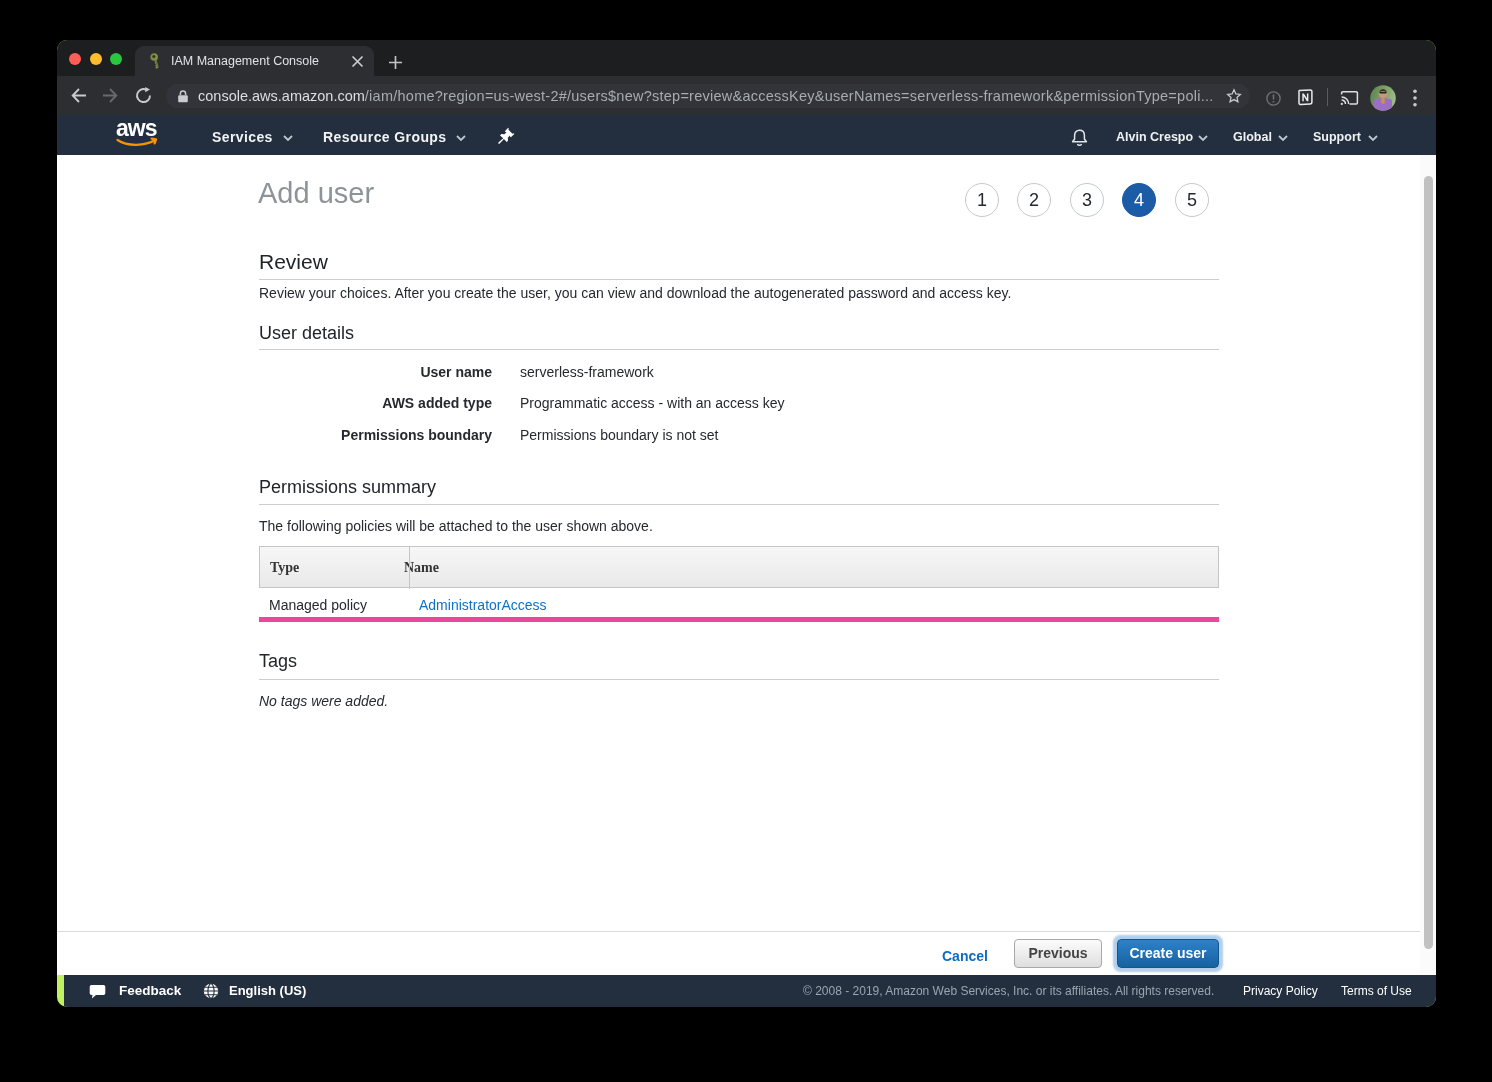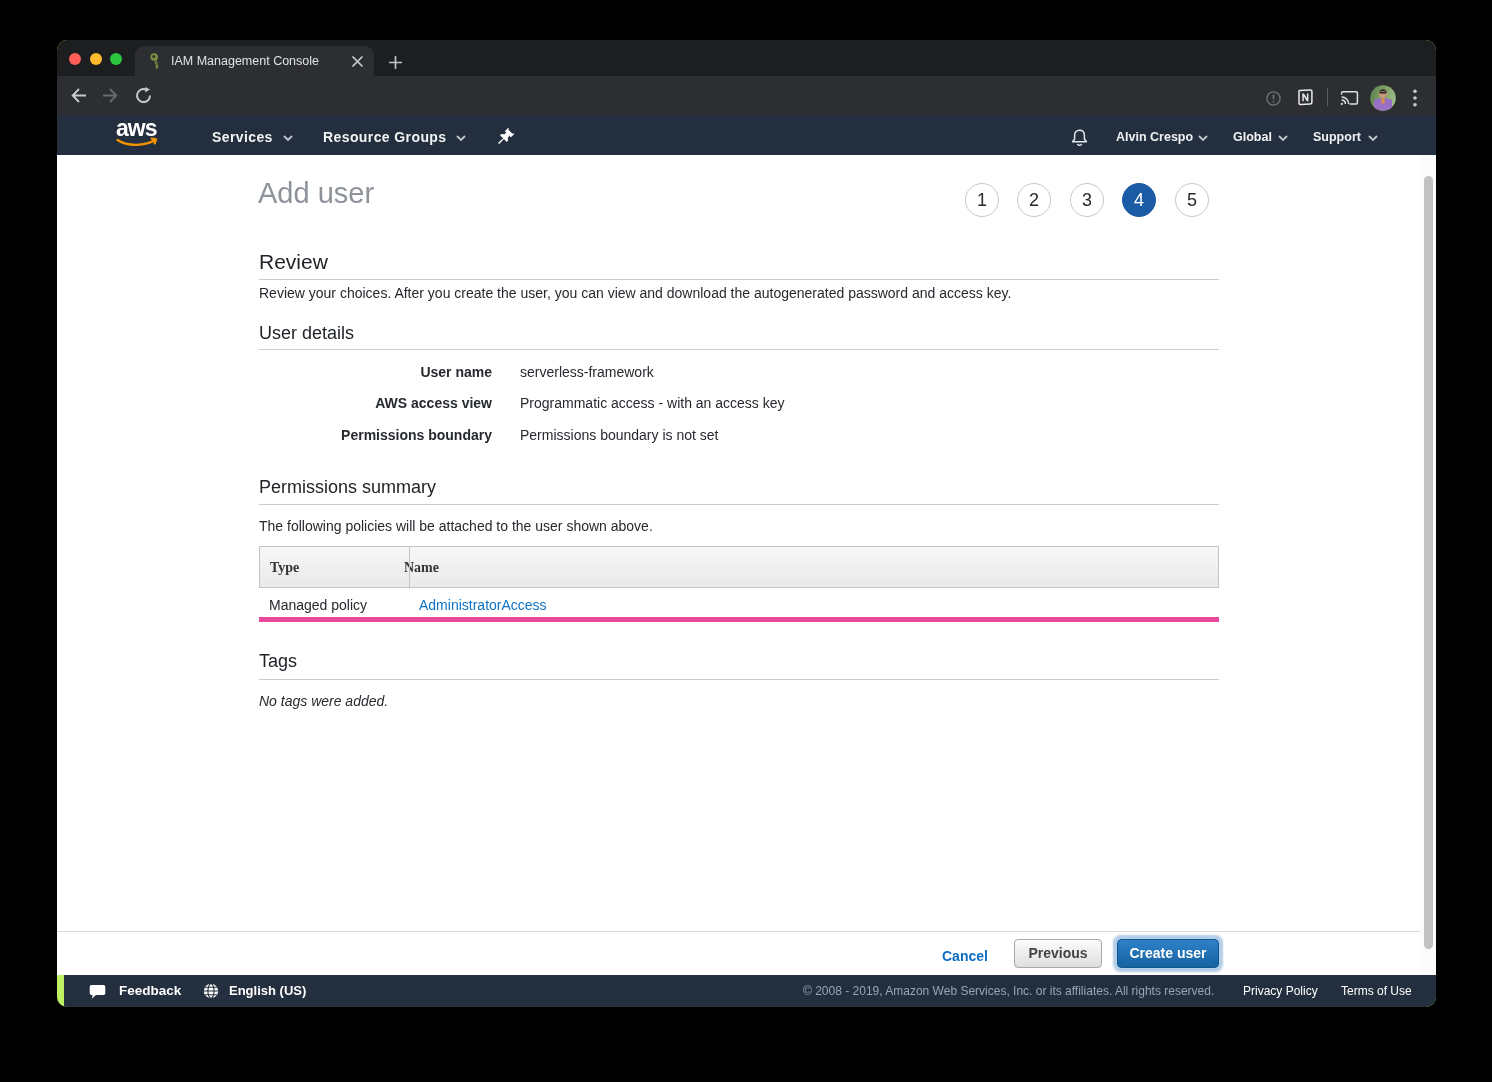--- a/index.html
+++ b/index.html
@@ -98,20 +98,30 @@
     <svg class="abs" style="left:12px; top:10px;" width="19" height="19" viewBox="0 0 19 19">
       <path d="M10 3 L3.7 9.5 L10 16 M4 9.5 H17" stroke="#c7cace" stroke-width="1.9" fill="none"></path>
     </svg>
     <svg class="abs" style="left:44px; top:10px;" width="19" height="19" viewBox="0 0 19 19">
       <path d="M9 3 L15.3 9.5 L9 16 M15 9.5 H2" stroke="#66696d" stroke-width="1.9" fill="none"></path>
     </svg>
     <svg class="abs" style="left:77px; top:10px;" width="19" height="19" viewBox="0 0 19 19">
       <path d="M16 9.5 A6.5 6.5 0 1 1 12.2 3.6" stroke="#c7cace" stroke-width="1.9" fill="none"></path>
       <path d="M11.2 1 L16 3.5 L11.2 6.3 Z" fill="#c7cace"></path>
     </svg>
+    <div id="omnibox">
+      <svg class="abs" style="left:11px; top:5.5px;" width="12" height="13" viewBox="0 0 12 13">
+        <rect x="1.2" y="5.2" width="9.6" height="7" rx="1" fill="#c8cbcf"></rect>
+        <path d="M3.4 5 V3.6 A2.6 2.6 0 0 1 8.6 3.6 V5" stroke="#c8cbcf" stroke-width="1.5" fill="none"></path>
+      </svg>
+      <div id="urltext">console.aws.amazon.com<span class="dim">/iam/home?region=us-west-2#/users$new?step=review&amp;accessKey&amp;userNames=serverless-framework&amp;permissionType=poli...</span></div>
+      <svg class="abs" style="left:1059.5px; top:4px;" width="16" height="16" viewBox="0 0 16 16">
+        <path d="M8 1.8 L9.9 5.9 14.3 6.4 11 9.4 11.9 13.8 8 11.6 4.1 13.8 5 9.4 1.7 6.4 6.1 5.9 Z" fill="none" stroke="#c7cace" stroke-width="1.3"></path>
+      </svg>
+    </div>
     <svg class="abs" style="left:1209px; top:14.5px;" width="15" height="15" viewBox="0 0 15 15">
       <circle cx="7.5" cy="7.5" r="6.6" fill="none" stroke="#6e7174" stroke-width="1.4"></circle>
       <path d="M7.5 3.6 V8.4 M7.5 10 V11.6" stroke="#6e7174" stroke-width="1.6"></path>
     </svg>
     <svg class="abs" style="left:1239px; top:12px;" width="19" height="19" viewBox="0 0 19 19">
       <path d="M3.2 2.6 L14.2 1.9 A1.6 1.6 0 0 1 15.9 3.5 L15.9 14 A2 2 0 0 1 14 16 L4.8 16.6 A1.7 1.7 0 0 1 3 14.9 L3 4.4 A1.8 1.8 0 0 1 3.2 2.6 Z" fill="none" stroke="#e8eaed" stroke-width="1.5"></path>
       <path d="M6.3 13.2 V5.4 H7.9 L10.9 10.3 V5.4 H12.4 V13.2 H10.8 L7.8 8.2 V13.2 Z" fill="#e8eaed"></path>
     </svg>
     <div class="abs" style="left:1270px; top:12px; width:1px; height:18px; background:#595d61;"></div>
     <svg class="abs" style="left:1283px; top:13.5px;" width="19" height="16" viewBox="0 0 19 16">
@@ -190,21 +200,21 @@
     <div class="step" style="left:1118px; top:28px;">5</div>
 
     <h2 class="sec" style="left:202px; top:95px; font-size:21px;">Review</h2>
     <div class="rule" style="top:124px;"></div>
     <div class="body14" style="left:202px; top:130px;text-align:center;">Review your choices. After you create the user, you can view and download the autogenerated password and access key.</div>
 
     <h2 class="sec" style="left:202px; top:168px;">User details</h2>
     <div class="rule" style="top:194px;"></div>
     <div class="lbl" style="top:209px;">User name</div>
     <div class="val" style="top:209px;">serverless-framework</div>
-    <div class="lbl" style="top:240px;">AWS access view</div>
+    <div class="lbl" style="top:240px;">AWS added type</div>
     <div class="val" style="top:240px;">Programmatic access - with an access key</div>
     <div class="lbl" style="top:272px;">Permissions boundary</div>
     <div class="val" style="top:272px;">Permissions boundary is not set</div>
 
     <h2 class="sec" style="left:202px; top:322px;">Permissions summary</h2>
     <div class="rule" style="top:349px;"></div>
     <div class="body14" style="left:202px; top:363px;">The following policies will be attached to the user shown above.</div>
 
     <div id="ptable">
       <div id="thead">

